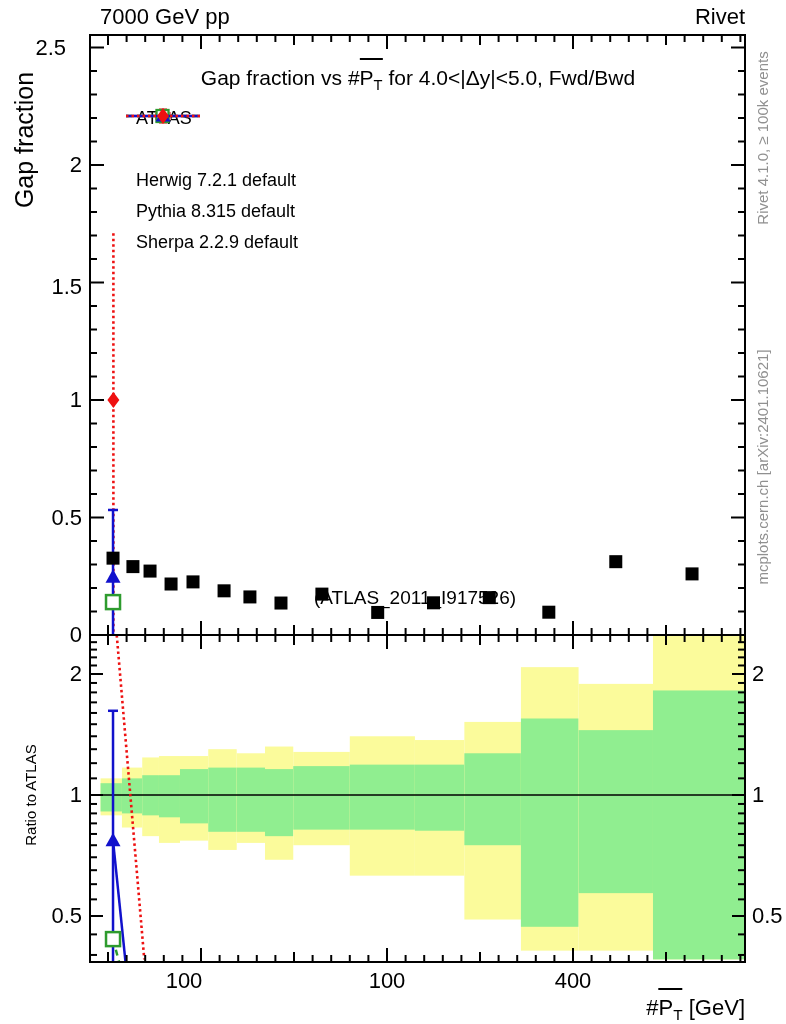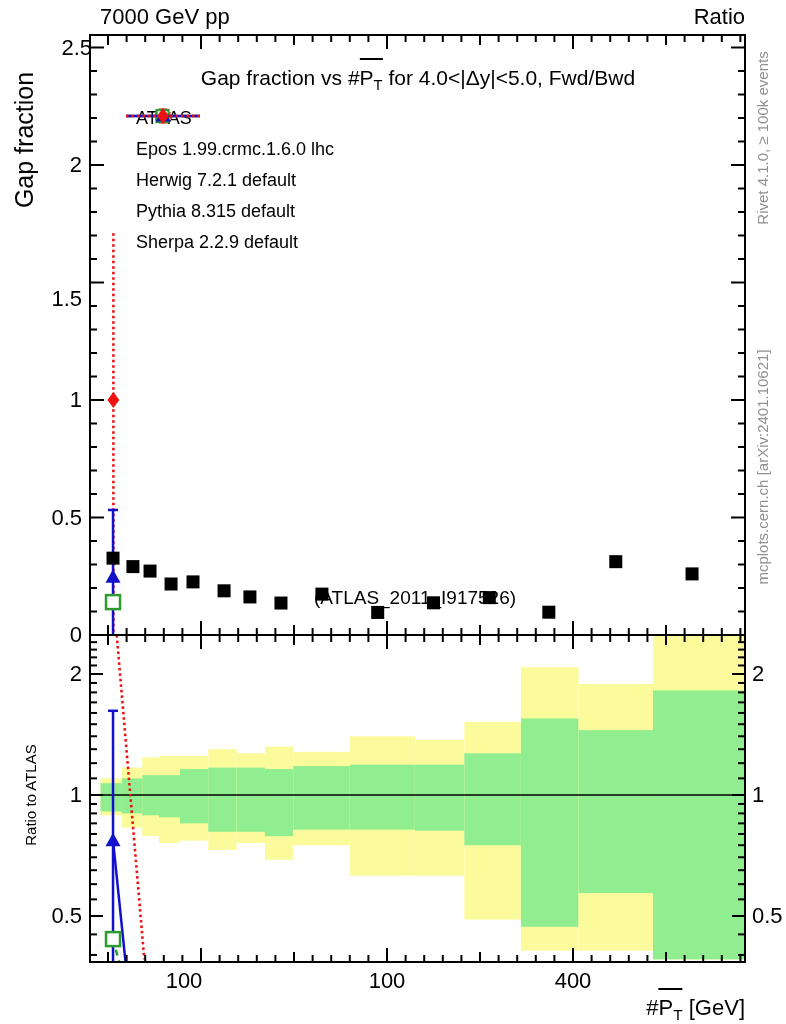--- a/index.html
+++ b/index.html
@@ -331,21 +331,21 @@
       <line x1="745" y1="665.4828913251408" x2="738" y2="665.4828913251408" stroke="#000" stroke-width="2"></line>
       <line x1="90" y1="657.3620736262578" x2="97" y2="657.3620736262578" stroke="#000" stroke-width="2"></line>
       <line x1="745" y1="657.3620736262578" x2="738" y2="657.3620736262578" stroke="#000" stroke-width="2"></line>
       <line x1="90" y1="649.6023027984722" x2="97" y2="649.6023027984722" stroke="#000" stroke-width="2"></line>
       <line x1="745" y1="649.6023027984722" x2="738" y2="649.6023027984722" stroke="#000" stroke-width="2"></line>
       <line x1="90" y1="642.1728368941108" x2="97" y2="642.1728368941108" stroke="#000" stroke-width="2"></line>
       <line x1="745" y1="642.1728368941108" x2="738" y2="642.1728368941108" stroke="#000" stroke-width="2"></line>
     </svg>
 
   <div class="abs hdr-left">7000 GeV pp</div>
-  <div class="abs hdr-right">Ratio</div>
+  <div class="abs hdr-right">Rivet</div>
 
   <div class="abs ylab-main">Gap fraction</div>
   <div class="abs ylab-ratio">Ratio to ATLAS</div>
 
   <div class="abs side-txt side-top">Rivet 4.1.0, ≥ 100k events</div>
   <div class="abs side-txt side-bottom">mcplots.cern.ch [arXiv:2401.10621]</div>
 
   <div class="abs plot-title"><span>Gap fraction vs #</span><span class="pbar"><span>P</span><sub>T</sub></span><span> for 4.0&lt;|Δy|&lt;5.0, Fwd/Bwd</span></div>
 
   <div class="abs watermark">(ATLAS_2011_I917526)</div>
@@ -355,21 +355,20 @@
         <svg width="82" height="26" class="legend-marker">
           <rect x="34" y="6.5" width="13" height="13" fill="#000000"></rect>
         </svg>
         <span class="legend-label">ATLAS</span>
       </div>
       <div class="legend-row">
         <svg width="82" height="26" class="legend-marker">
           <line x1="4" y1="13" x2="78" y2="13" stroke="#f08080" stroke-width="2.3"></line>
           <path d="M 38 6 L 44 6 L 44 10 L 48 10 L 48 16 L 44 16 L 44 20 L 38 20 L 38 16 L 34 16 L 34 10 L 38 10 Z" fill="#fff" stroke="#f08080" stroke-width="2"></path>
         </svg>
-        <span class="legend-label">Epos 1.99.crmc.1.6.0 lhc</span>
       </div>
       <div class="legend-row">
         <svg width="82" height="26" class="legend-marker">
           <line x1="4" y1="13" x2="78" y2="13" stroke="#2e9b2e" stroke-width="2.3" stroke-dasharray="6 5"></line>
           <rect x="34.5" y="7" width="12" height="12" fill="#fff" stroke="#2e9b2e" stroke-width="2.3"></rect>
         </svg>
         <span class="legend-label">Herwig 7.2.1 default</span>
       </div>
       <div class="legend-row">
         <svg width="82" height="26" class="legend-marker">
@@ -384,23 +383,23 @@
           <path d="M 41 5 L 47 13 L 41 21 L 35 13 Z" fill="#ee1111"></path>
         </svg>
         <span class="legend-label">Sherpa 2.2.9 default</span>
       </div>
     </div>
 
   <div class="abs xlab"><span>#</span><span class="pbar"><span>P</span><sub>T</sub></span><span> [GeV]</span></div>
 <div class="tick-label " style="left: 82px; top: 635px; transform: translate(-100%, -50%);">0</div>
     <div class="tick-label " style="left: 82px; top: 517.5px; transform: translate(-100%, -50%);">0.5</div>
     <div class="tick-label " style="left: 82px; top: 400px; transform: translate(-100%, -50%);">1</div>
-    <div class="tick-label " style="left: 82px; top: 299px; transform: translate(-100%, -50%); text-align: right;">1.5</div>
+    <div class="tick-label " style="left: 82px; top: 287px; transform: translate(-100%, -50%); text-align: right;">1.5</div>
     <div class="tick-label " style="left: 82px; top: 165px; transform: translate(-100%, -50%);">2</div>
-    <div class="tick-label " style="left: 92px; top: 47.5px; transform: translate(-100%, -50%);">2.5</div>
+    <div class="tick-label " style="left: 66px; top: 47.5px; transform: translate(-100%, -50%);">2.5</div>
     <div class="tick-label " style="left: 82px; top: 916px; transform: translate(-100%, -50%);">0.5</div>
     <div class="tick-label " style="left: 752px; top: 916px; transform: translate(0px, -50%);">0.5</div>
     <div class="tick-label " style="left: 82px; top: 795px; transform: translate(-100%, -50%);">1</div>
     <div class="tick-label " style="left: 752px; top: 795px; transform: translate(0px, -50%);">1</div>
     <div class="tick-label " style="left: 82px; top: 674px; transform: translate(-100%, -50%);">2</div>
     <div class="tick-label " style="left: 752px; top: 674px; transform: translate(0px, -50%);">2</div>
     <div class="tick-label " style="left: 184px; top: 968px; transform: translate(-50%, 0px);">100</div>
     <div class="tick-label " style="left: 387px; top: 968px; transform: translate(-50%, 0px);">100</div>
     <div class="tick-label " style="left: 573px; top: 968px; transform: translate(-50%, 0px);">400</div>
   </div>

